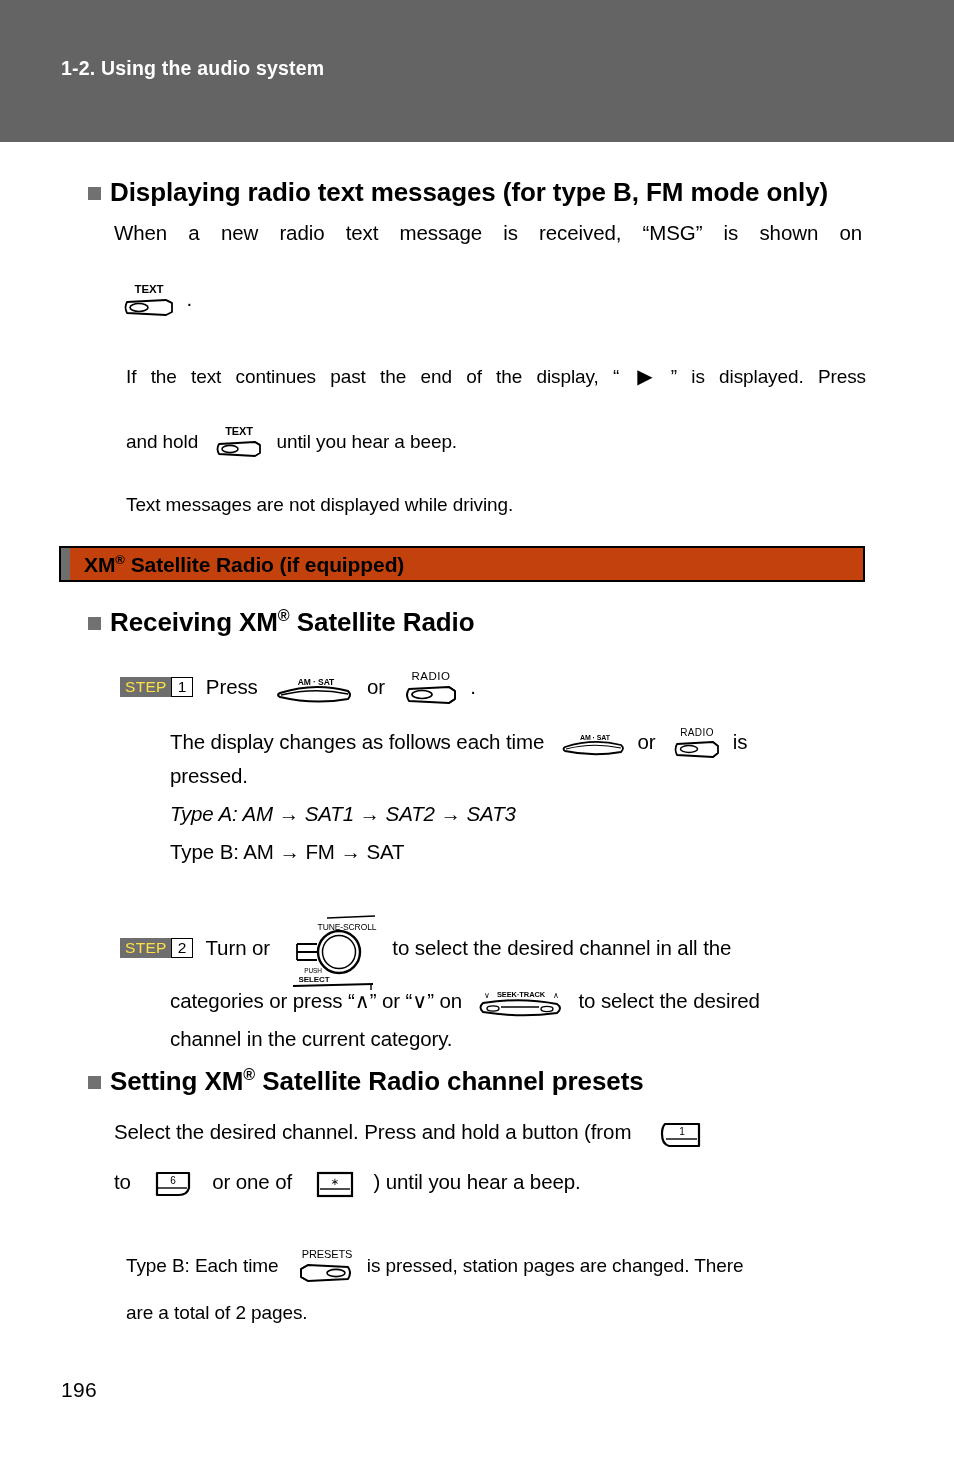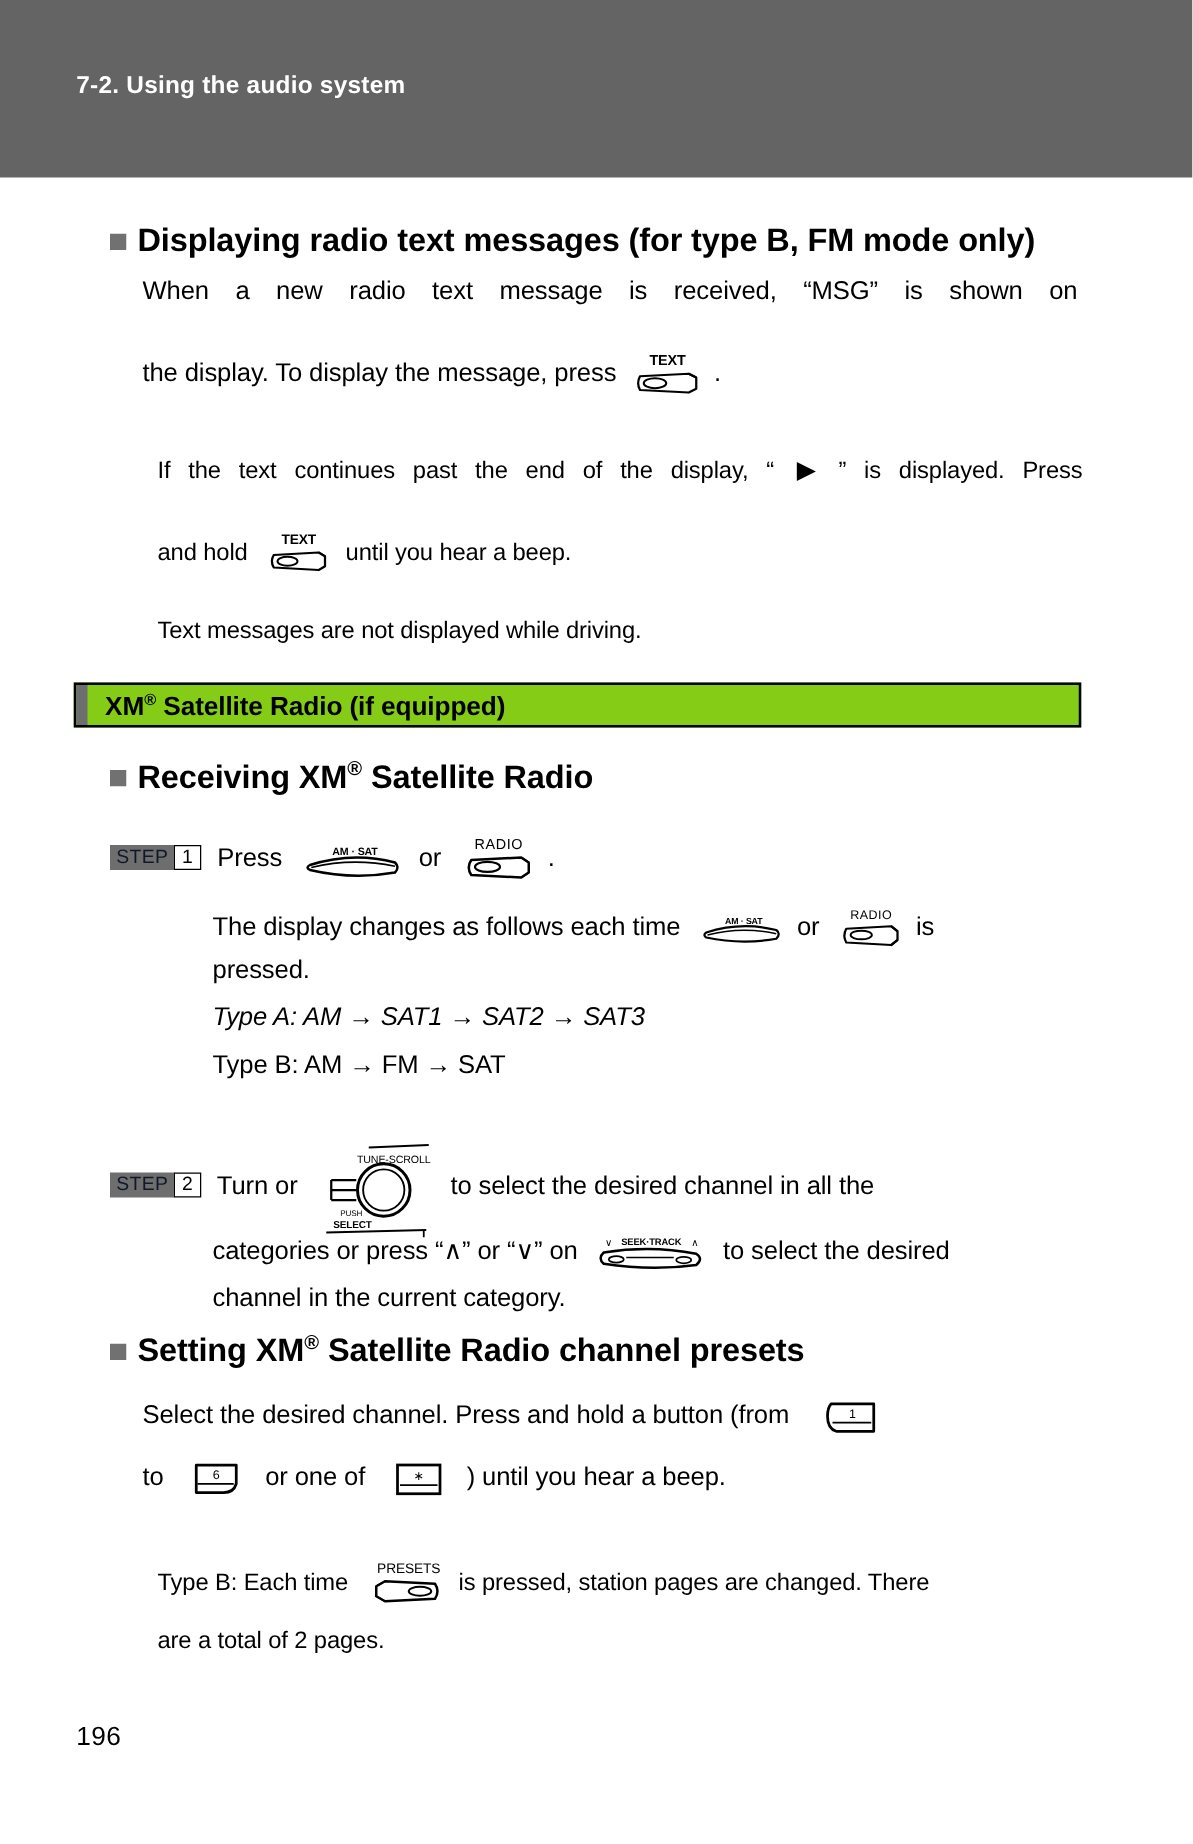--- a/index.html
+++ b/index.html
@@ -84,21 +84,21 @@
 
   
   .section-box {
     position: absolute;
     left: 59px;
     top: 546px;
     width: 806px;
     height: 36px;
     border: 2px solid #000000;
     box-sizing: border-box;
-    background: #84cc16;
+    background: #c2410c;
   }
   .section-box .tab {
     position: absolute;
     left: 0px;
     top: 0px;
     width: 9px;
     height: 32px;
     background: #6e6e6e;
   }
   .section-box .sec-title {
@@ -114,27 +114,28 @@
   
   .step-badge {
     display: inline-block;
     vertical-align: 2px;
     white-space: nowrap;
     margin-right: 7px;
   }
   .step-badge .sw {
     display: inline-block;
     background: #6e6e6e;
-    color: #0f172a;
+    color: #fde047;
     font-size: 15.5px;
     font-weight: normal;
     padding: 1px 5px 2px 5px;
     letter-spacing: 0.3px;
     line-height: 17px;
     vertical-align: middle;
+    margin-left: 32px;
   }
   .step-badge .sn {
     display: inline-block;
     background: #ffffff;
     color: #000000;
     border: 1.6px solid #000000;
     font-size: 15.5px;
     padding: 0px 6px 1px 6px;
     line-height: 17px;
     vertical-align: middle;
@@ -161,34 +162,33 @@
   .arrow-g {
     font-size: 20px;
     vertical-align: 0;
   }
   .nowrap { white-space: nowrap; }
 </style>
 </head>
 <body>
 
 <div class="header-band">
-  <div class="header-title">7-2. Using the audio system</div>
+  <div class="header-title">1-2. Using the audio system</div>
 </div>
 
 <div class="sub-heading" style="left:88px; top:177px;">
   <span class="bullet-sq"></span><span>Displaying radio text messages (for type B, FM mode only)</span>
 </div>
 
 <div class="para" style="left:114px; top:214px; width:748px;">
   <span class="jline">When a new radio text message is received, “MSG” is shown on</span>
 </div>
 
 <div class="para" style="left:114px; top:280px; width:760px;">
   <span class="nowrap">
-    <span>the display. To display the message, press</span>
     <span class="ico" style="margin:0 5px 0 8px;">
       <svg width="54" height="40" viewBox="0 0 54 40">
         <text x="27" y="12" font-family="'Liberation Sans', sans-serif" font-size="11.5" font-weight="bold" text-anchor="middle" fill="#000">TEXT</text>
         <path d="M5 21 L44 19 L50 22 L50 31 L44 34 L5 32 Q2 26.5 5 21 Z" fill="#fff" stroke="#000" stroke-width="1.8" stroke-linejoin="round"></path>
         <path d="M44 19 L50 22" stroke="#000" stroke-width="1.6" fill="none"></path>
         <ellipse cx="17" cy="26.5" rx="9" ry="4" fill="#fff" stroke="#000" stroke-width="1.6"></ellipse>
       </svg>
     </span>
     <span>.</span>
   </span>

